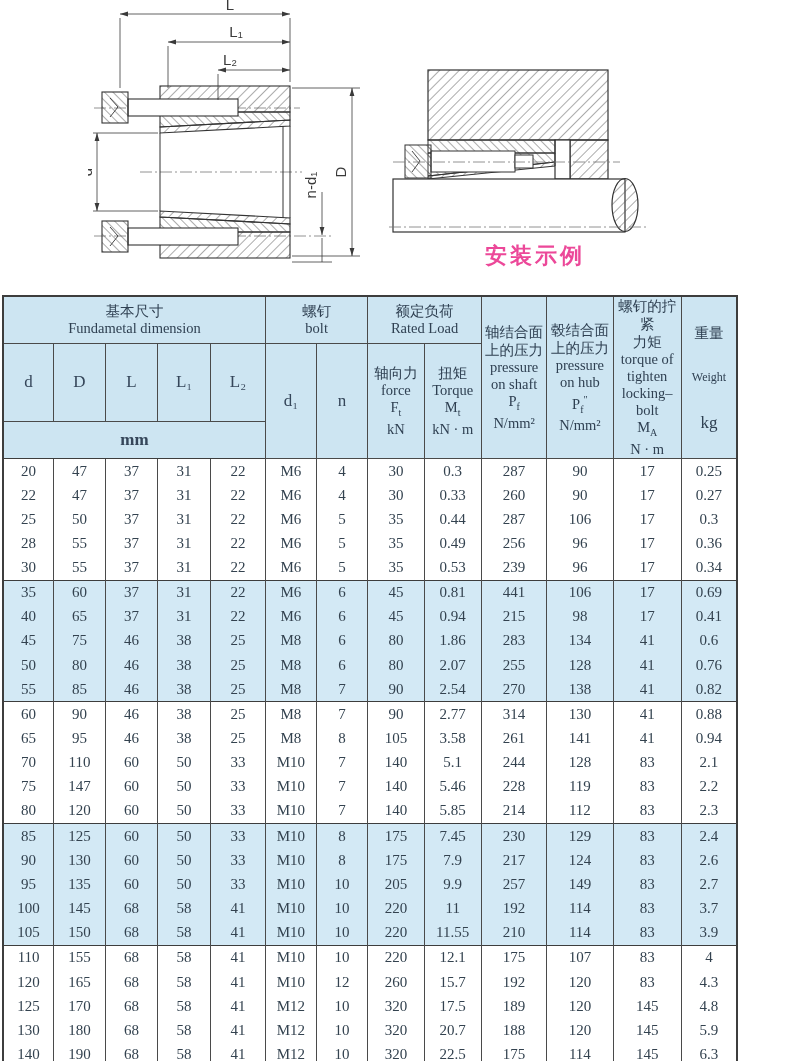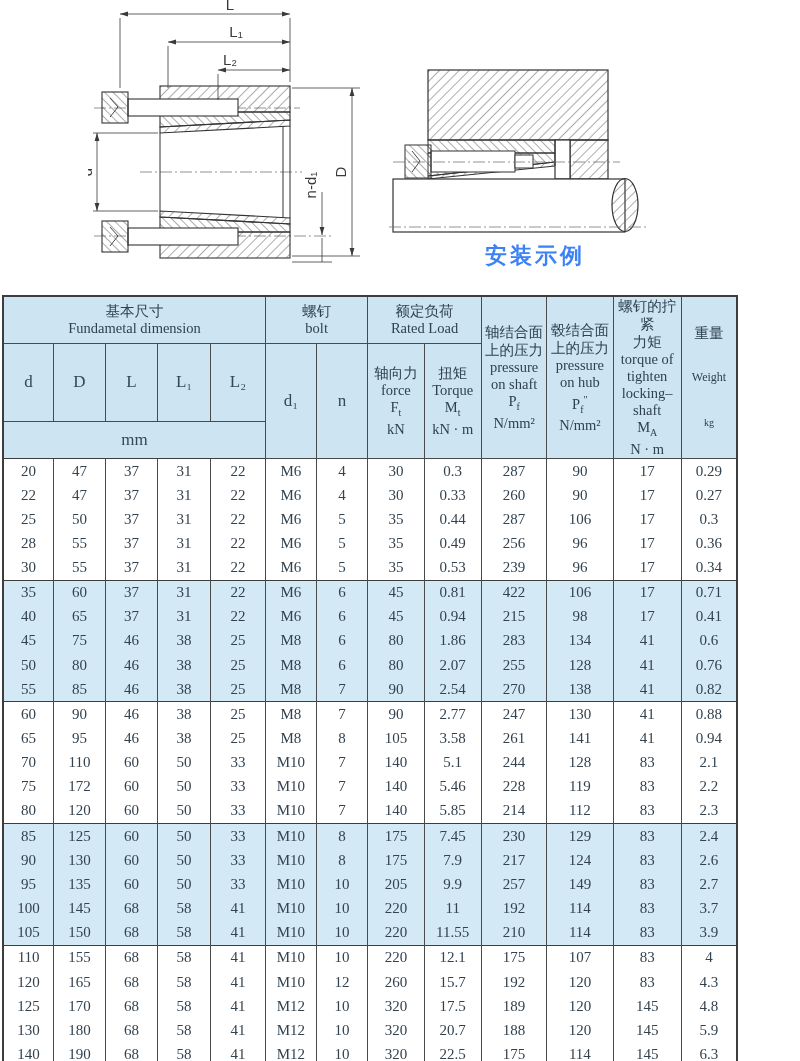--- a/index.html
+++ b/index.html
@@ -8,34 +8,34 @@
     position:relative; width:800px; height:1061px; background:#ffffff;
     font-family:"Liberation Serif", serif; color:#35465a; overflow:hidden;
   }
   
   .drawings{ position:absolute; top:0; left:0; width:800px; height:293px; background:#fff; }
   .ldraw{ position:absolute; left:88px; top:0; }
   .rdraw{ position:absolute; left:385px; top:45px; }
   .caption{
     position:absolute; left:385px; top:241px; width:300px; text-align:center;
     font-family:"Liberation Sans", sans-serif;
-    font-size:22px; font-weight:bold; color:#3b82f6; letter-spacing:3px;
+    font-size:22px; font-weight:bold; color:#ec4899; letter-spacing:3px;
   }
   svg text{ font-family:"Liberation Sans", sans-serif; fill:#3a3a3a; }
   
   .tblwrap{ position:absolute; left:2px; top:295px; width:736px; height:764px; }
   table{
     width:100%; height:100%; border-collapse:collapse; table-layout:fixed;
     border:2px solid #3d3d3d;
   }
   th, td{ border-left:1px solid #4a4a4a; border-right:1px solid #4a4a4a; padding:0; text-align:center; vertical-align:middle; font-weight:normal; }
   thead th{ background:#cde5f2; }
   thead tr.h1 th{ border-bottom:1px solid #4a4a4a; height:47px; }
   thead tr.h2 th{ border-bottom:1px solid #4a4a4a; height:43px; }
-  thead tr.h3 th{ border-bottom:1.5px solid #3d3d3d; height:37px; }
+  thead tr.h3 th{ border-bottom:1.5px solid #3d3d3d; height:37px;font-weight:bold; }
   thead th.tall{ border-bottom:1.5px solid #3d3d3d; }
   .zh{ font-size:14.5px; line-height:18px; color:#2f4052; }
   .en{ font-size:14.5px; line-height:17px; color:#2f4052; }
   .letter{ font-size:17px; }
   .stack{ display:flex; flex-direction:column; justify-content:center; align-items:center; }
   .spread{ display:flex; flex-direction:column; justify-content:space-between; align-items:center; padding:10px 0; height:127px; }
   sub{ font-size:10px; } sup{ font-size:10px; }
   tbody td{ font-size:15px; color:#33424f; }
   tbody tr.band-blue td{ background:#d3e9f5; }
   tbody tr.band-white td{ background:#ffffff; }
@@ -212,30 +212,30 @@
               <span class="en"><span>P</span><sub>f</sub><sup>″</sup></span>
               <span class="en">N/mm²</span>
             </div>
           </th>
           <th rowspan="3" class="tall">
             <div class="stack">
               <span class="zh">螺钉的拧紧</span>
               <span class="zh">力矩</span>
               <span class="en">torque of</span>
               <span class="en">tighten</span>
-              <span class="en">locking–shaft</span>
+              <span class="en">locking–bolt</span>
               <span class="en"><span>M</span><sub>A</sub></span>
               <span class="en">N · m</span>
             </div>
           </th>
           <th rowspan="3" class="tall">
             <div class="spread">
               <span class="zh">重量</span>
               <span class="en" style="font-size:12px">Weight</span>
-              <span class="en" style="font-size:10px">kg</span>
+              <span class="en" style="font-size:17px">kg</span>
             </div>
           </th>
         </tr>
         <tr class="h2">
           <th class="letter">d</th>
           <th class="letter">D</th>
           <th class="letter">L</th>
           <th class="letter">L₁</th>
           <th class="letter">L₂</th>
           <th rowspan="2" class="letter tall">d₁</th>
@@ -268,21 +268,21 @@
             <td>37</td>
             <td>31</td>
             <td>22</td>
             <td>M6</td>
             <td>4</td>
             <td>30</td>
             <td>0.3</td>
             <td>287</td>
             <td>90</td>
             <td>17</td>
-            <td>0.29</td>
+            <td>0.25</td>
           </tr>
           <tr class="band-white">
             <td>22</td>
             <td>47</td>
             <td>37</td>
             <td>31</td>
             <td>22</td>
             <td>M6</td>
             <td>4</td>
             <td>30</td>
@@ -340,24 +340,24 @@
           <tr class="band-blue group-start">
             <td>35</td>
             <td>60</td>
             <td>37</td>
             <td>31</td>
             <td>22</td>
             <td>M6</td>
             <td>6</td>
             <td>45</td>
             <td>0.81</td>
-            <td>422</td>
+            <td>441</td>
             <td>106</td>
             <td>17</td>
-            <td>0.71</td>
+            <td>0.69</td>
           </tr>
           <tr class="band-blue">
             <td>40</td>
             <td>65</td>
             <td>37</td>
             <td>31</td>
             <td>22</td>
             <td>M6</td>
             <td>6</td>
             <td>45</td>
@@ -415,21 +415,21 @@
           <tr class="band-white group-start">
             <td>60</td>
             <td>90</td>
             <td>46</td>
             <td>38</td>
             <td>25</td>
             <td>M8</td>
             <td>7</td>
             <td>90</td>
             <td>2.77</td>
-            <td>247</td>
+            <td>314</td>
             <td>130</td>
             <td>41</td>
             <td>0.88</td>
           </tr>
           <tr class="band-white">
             <td>65</td>
             <td>95</td>
             <td>46</td>
             <td>38</td>
             <td>25</td>
@@ -452,21 +452,21 @@
             <td>7</td>
             <td>140</td>
             <td>5.1</td>
             <td>244</td>
             <td>128</td>
             <td>83</td>
             <td>2.1</td>
           </tr>
           <tr class="band-white">
             <td>75</td>
-            <td>172</td>
+            <td>147</td>
             <td>60</td>
             <td>50</td>
             <td>33</td>
             <td>M10</td>
             <td>7</td>
             <td>140</td>
             <td>5.46</td>
             <td>228</td>
             <td>119</td>
             <td>83</td>

